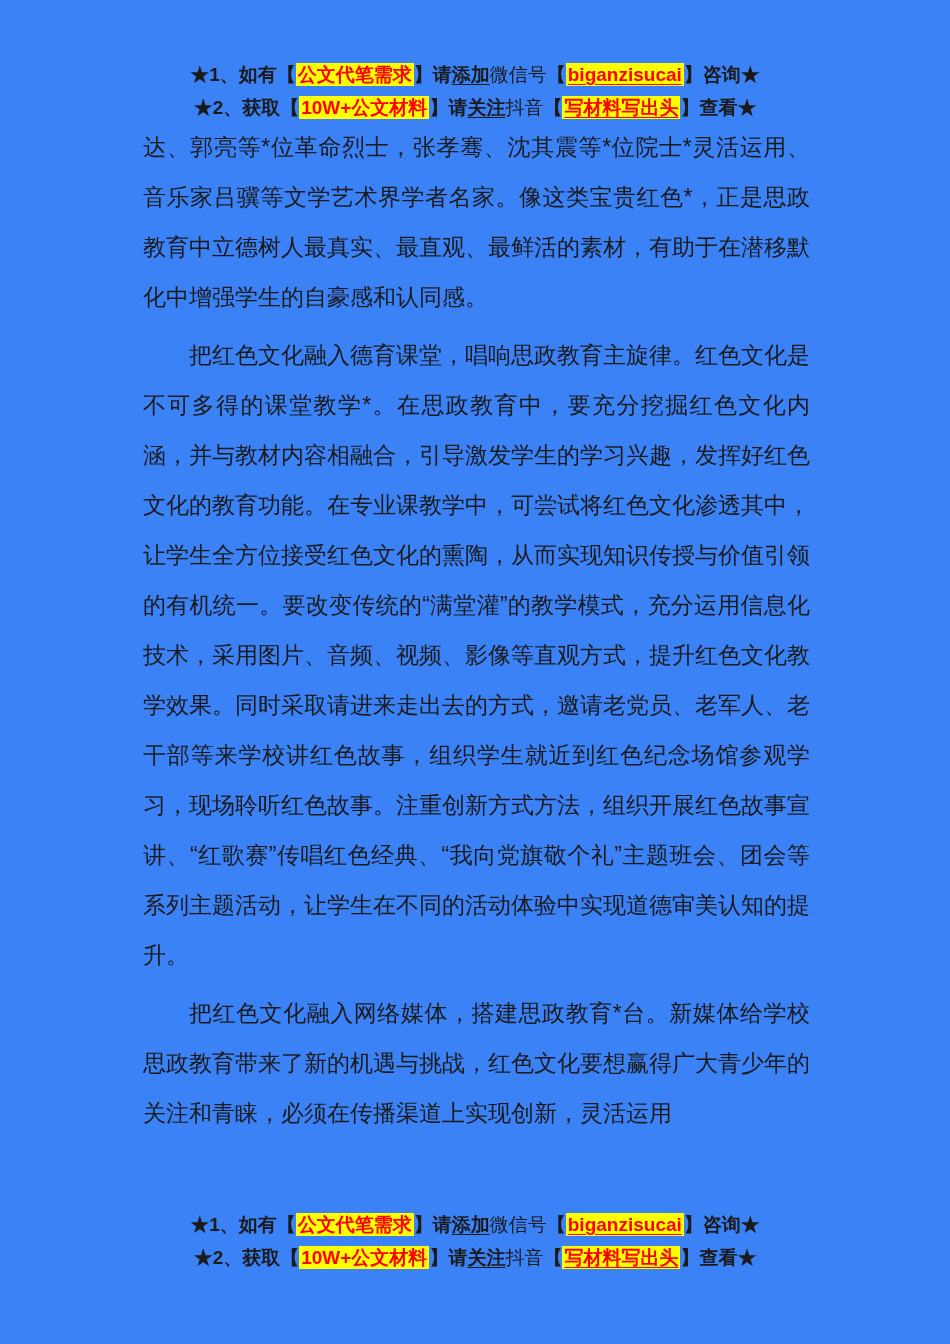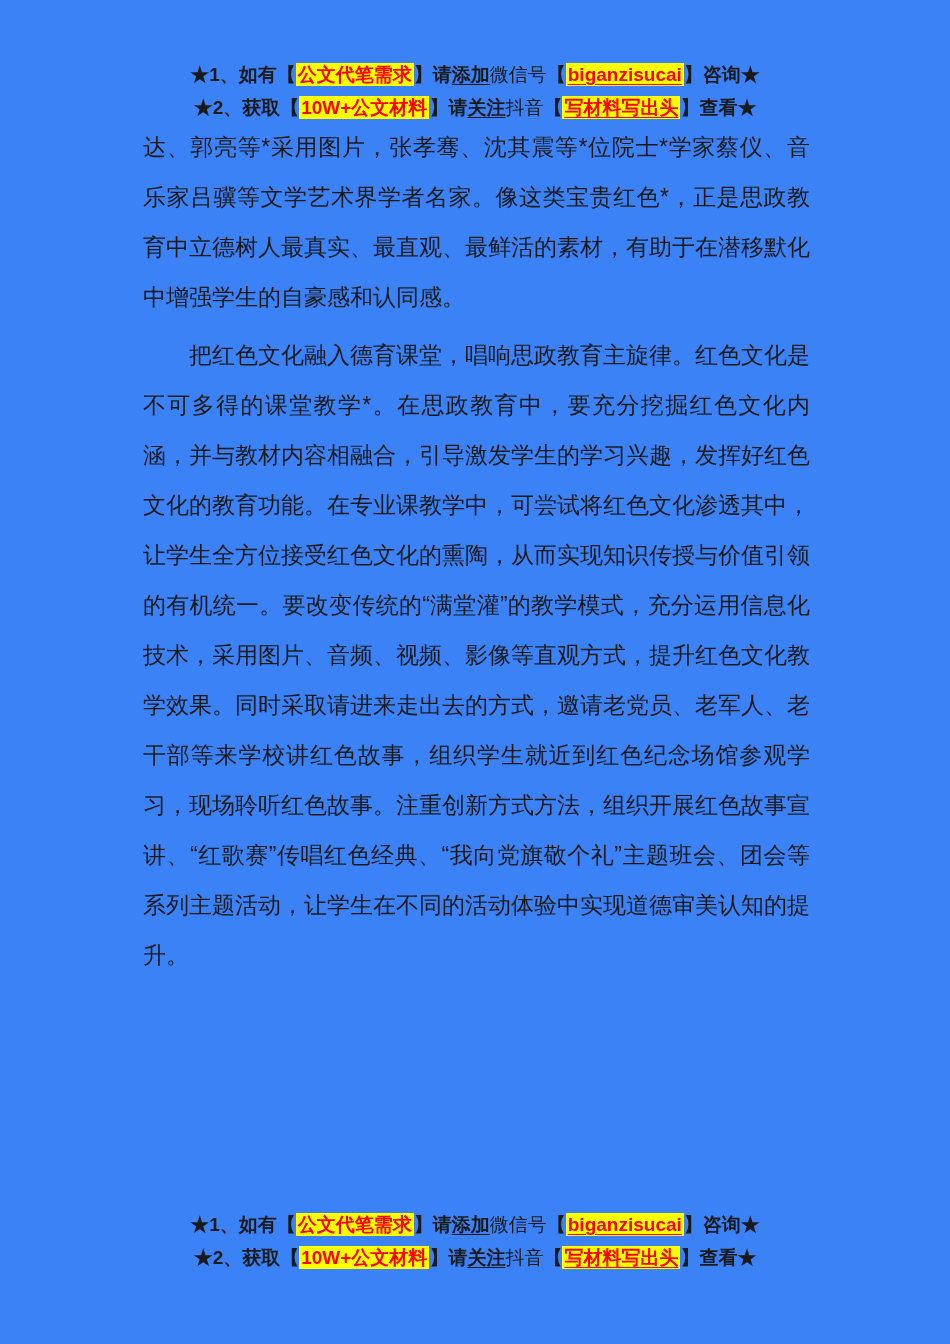--- a/index.html
+++ b/index.html
@@ -74,20 +74,21 @@
 </style>
 </head>
 <body>
 
 <div class="page">
   <div class="notice top">
       <div class="notice-line"><span class="seg-bold">★1、如有【</span><span class="seg-hl-red">公文代笔需求</span><span class="seg-bold">】请</span><span class="seg-bold-underline">添加</span><span class="seg-normal">微信号</span><span class="seg-bold">【</span><span class="seg-hl-red-underline">biganzisucai</span><span class="seg-bold">】咨询★</span></div>
       <div class="notice-line"><span class="seg-bold">★2、获取【</span><span class="seg-hl-red">10W+公文材料</span><span class="seg-bold">】请</span><span class="seg-bold-underline">关注</span><span class="seg-normal">抖音</span><span class="seg-bold">【</span><span class="seg-hl-red-underline">写材料写出头</span><span class="seg-bold">】查看★</span></div>
     </div>
   <div class="doc-body">
-      <p class="">达、郭亮等*采用图片，张孝骞、沈其震等*位院士*学家蔡仪、音乐家吕骥等文学艺术界学者名家。像这类宝贵红色*，正是思政教育中立德树人最真实、最直观、最鲜活的素材，有助于在潜移默化中增强学生的自豪感和认同感。</p>
+      <p class="">达、郭亮等*位革命烈士，张孝骞、沈其震等*位院士*灵活运用、音乐家吕骥等文学艺术界学者名家。像这类宝贵红色*，正是思政教育中立德树人最真实、最直观、最鲜活的素材，有助于在潜移默化中增强学生的自豪感和认同感。</p>
       <p class="indent">把红色文化融入德育课堂，唱响思政教育主旋律。红色文化是不可多得的课堂教学*。在思政教育中，要充分挖掘红色文化内涵，并与教材内容相融合，引导激发学生的学习兴趣，发挥好红色文化的教育功能。在专业课教学中，可尝试将红色文化渗透其中，让学生全方位接受红色文化的熏陶，从而实现知识传授与价值引领的有机统一。要改变传统的“满堂灌”的教学模式，充分运用信息化技术，采用图片、音频、视频、影像等直观方式，提升红色文化教学效果。同时采取请进来走出去的方式，邀请老党员、老军人、老干部等来学校讲红色故事，组织学生就近到红色纪念场馆参观学习，现场聆听红色故事。注重创新方式方法，组织开展红色故事宣讲、“红歌赛”传唱红色经典、“我向党旗敬个礼”主题班会、团会等系列主题活动，让学生在不同的活动体验中实现道德审美认知的提升。</p>
+      <p class="indent">把红色文化融入网络媒体，搭建思政教育*台。新媒体给学校思政教育带来了新的机遇与挑战，红色文化要想赢得广大青少年的关注和青睐，必须在传播渠道上实现创新，灵活运用</p>
     </div>
   <div class="notice bottom">
       <div class="notice-line"><span class="seg-bold">★1、如有【</span><span class="seg-hl-red">公文代笔需求</span><span class="seg-bold">】请</span><span class="seg-bold-underline">添加</span><span class="seg-normal">微信号</span><span class="seg-bold">【</span><span class="seg-hl-red-underline">biganzisucai</span><span class="seg-bold">】咨询★</span></div>
       <div class="notice-line"><span class="seg-bold">★2、获取【</span><span class="seg-hl-red">10W+公文材料</span><span class="seg-bold">】请</span><span class="seg-bold-underline">关注</span><span class="seg-normal">抖音</span><span class="seg-bold">【</span><span class="seg-hl-red-underline">写材料写出头</span><span class="seg-bold">】查看★</span></div>
     </div>
 </div>
 
 </body></html>

